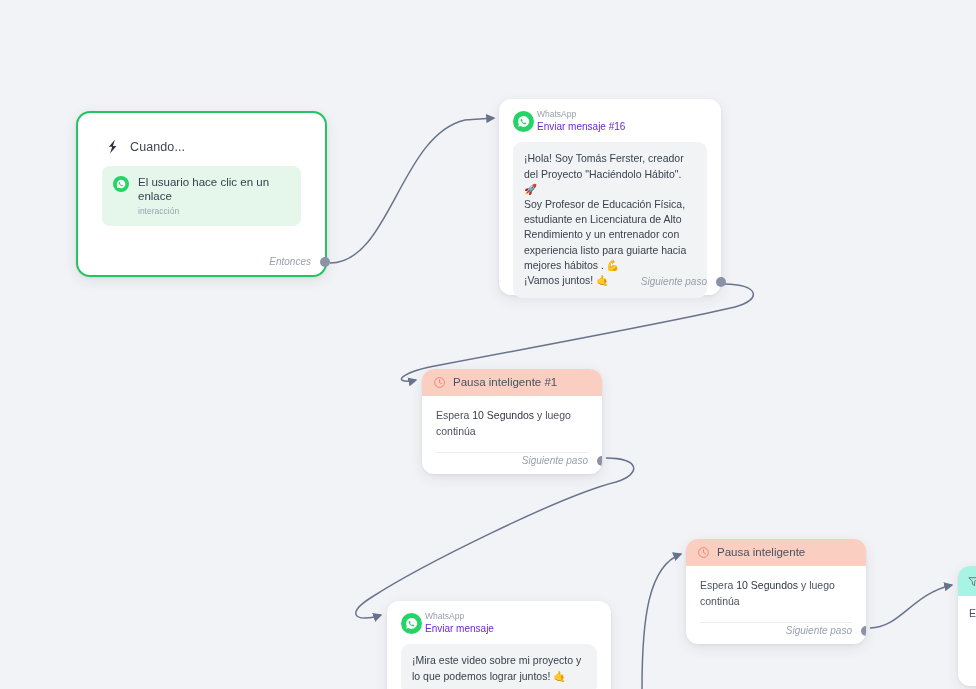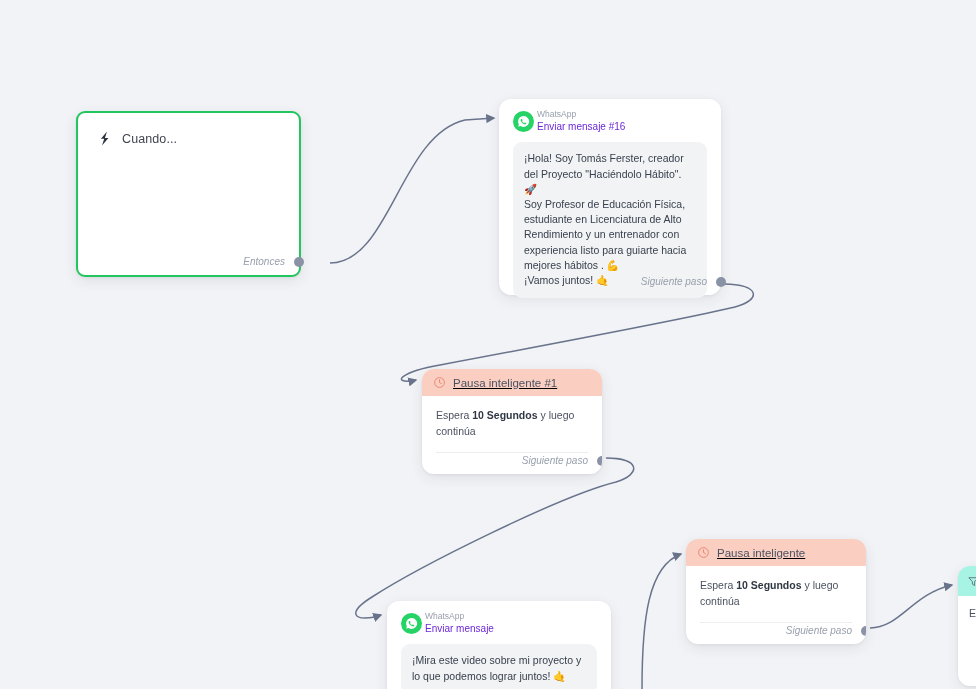--- a/index.html
+++ b/index.html
@@ -32,24 +32,24 @@
     position: absolute;
     background: #ffffff;
     border-radius: 12px;
     box-shadow: 0 4px 14px rgba(31, 41, 55, 0.09), 0 1px 3px rgba(31,41,55,0.06);
     box-sizing: border-box;
   }
 
   
   #node-trigger {
     left: 76px; top: 111px;
-    width: 225px; height: 166px;
+    width: 251px; height: 166px;
     border: 2px solid #22c55e;
-    border-radius: 9px;
-    padding: 2px;
+    border-radius: 14px;
+    padding: 10px;
   }
   .trig-head {
     display: flex;
     align-items: center;
     gap: 9px;
     padding: 14px 16px 6px 16px;
   }
   .bolt-icon { width: 17px; height: 19px; display:block; }
   .trig-title {
     font-size: 12.5px;
@@ -150,36 +150,35 @@
 
   
   .pausa-node { overflow: hidden; }
   #node-pausa1 { left: 422px; top: 369px; width: 180px; height: 105px; }
   #node-pausa2 { left: 686px; top: 539px; width: 180px; height: 105px; }
 
   .pausa-head {
     background: #facfc2;
     padding: 7px 12px 7px 11px;
     display: flex;
-    align-items: flex-end;
+    align-items: flex-start;
     gap: 7px;
-    text-decoration: underline;
   }
   .clock-icon { width: 13px; height: 13px; display:block; flex:0 0 auto; }
   .pausa-title {
     font-size: 11.5px;
     color: #4a5261;
   }
   .pausa-body {
     padding: 12px 14px 0 14px;
     font-size: 10.5px;
     line-height: 1.5;
     color: #4a5261;
   }
-  .pausa-body b { color: #2f3743; font-weight: bold; }
+  .pausa-body b { color: #2f3743; font-weight: normal; }
   .pausa-rule {
     margin: 12px 14px 0 14px;
     border-top: 1px solid #eceef1;
   }
 
   
   #node-filter {
     left: 958px; top: 566px;
     width: 120px; height: 120px;
     overflow: hidden;
@@ -236,20 +235,31 @@
   </svg>
 
   <div class="node" id="node-trigger">
     <div class="trig-head">
       <svg class="bolt-icon" viewBox="0 0 24 24">
         <path d="M15.5 2 L7 12.2 L11.6 12.2 L8.5 22 L17.6 11.2 L12.6 11.2 Z" fill="#2b3240"></path>
       </svg>
       <span class="trig-title">Cuando...</span>
     </div>
 
+    <div class="trig-card">
+      <span class="wa-dot">
+        <svg viewBox="0 0 24 24">
+            <path fill="#ffffff" d="M12 2a10 10 0 0 0-8.6 15l-1.2 4.3 4.4-1.2A10 10 0 1 0 12 2zm5.3 14c-.2.6-1.2 1.1-1.7 1.2-.5 0-1 .2-3.2-.7-2.7-1.1-4.4-3.8-4.5-4-.1-.2-1.1-1.4-1.1-2.7 0-1.3.7-1.9.9-2.2.2-.2.5-.3.6-.3h.5c.2 0 .4 0 .6.4l.8 2c.1.2.1.4 0 .5l-.3.5-.3.3c-.1.1-.3.3-.1.6.1.2.6 1.1 1.4 1.8 1 .9 1.8 1.2 2 1.3.2.1.4.1.5-.1l.7-.8c.2-.2.3-.2.5-.1l2 1c.2.1.4.2.4.3.1.2.1.7-.1 1.3z"></path>
+          </svg>
+      </span>
+      <div class="trig-card-texts">
+        <div class="trig-card-title">El usuario hace clic en un enlace</div>
+        <div class="trig-card-sub">interacción</div>
+      </div>
+    </div>
 
 
     <div class="foot-label">Entonces</div>
     <span class="port" style="right:-5px; bottom:8px;"></span>
   </div>
 
   <div class="node wa-node" id="node-wa1">
     <div class="wa-head">
       <span class="wa-logo">
         <svg viewBox="0 0 24 24">

